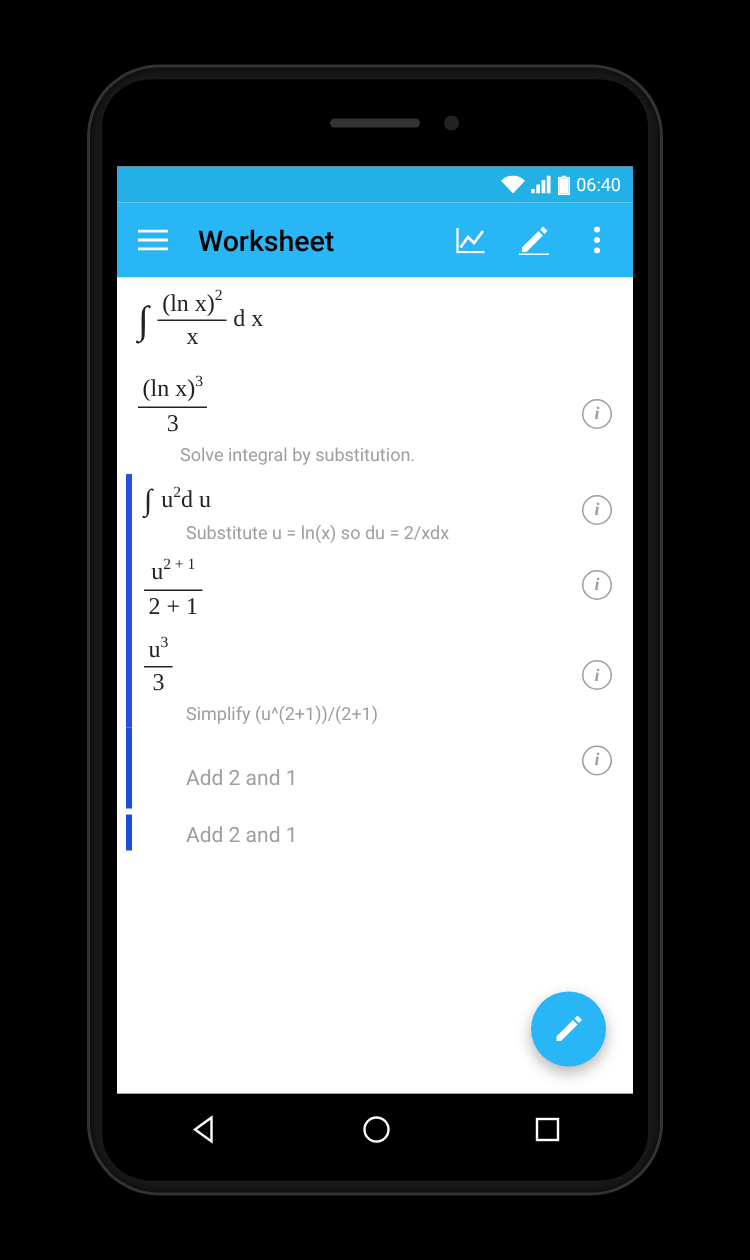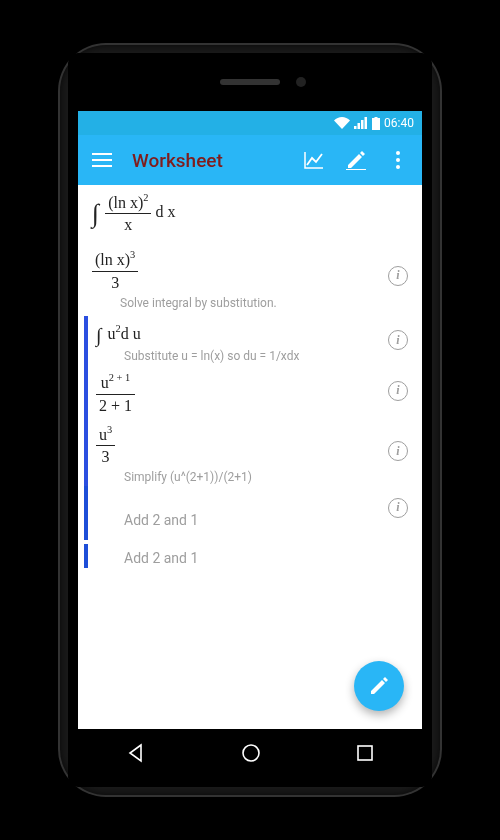--- a/index.html
+++ b/index.html
@@ -23,21 +23,21 @@
       background: #1a1a1a;
       border-radius: 46px;
       padding: 8px;
       box-shadow: 0 0 0 2px #333, inset 0 0 8px rgba(0,0,0,0.8);
       position: relative;
     }
     .phone-inner {
       width: 100%;
       height: 100%;
       background: #000;
-      border-radius: 10px;
+      border-radius: 32px;
       overflow: hidden;
       display: flex;
       flex-direction: column;
       position: relative;
     }
     .speaker {
       position: absolute;
       top: 26px;
       left: 50%;
       transform: translateX(-50%);
@@ -78,21 +78,21 @@
       color: #fff;
       font-size: 12px;
     }
     .status-bar svg { display: block; }
     .app-bar {
       height: 50px;
       background: #29b6f6;
       display: flex;
       align-items: center;
       padding: 0 12px;
-      color: #7f1d1d;
+      color: #000000;
       gap: 18px;
     }
     .app-title {
       flex: 1;
       font-size: 19px;
       font-weight: 500;
     }
     .app-bar .icon-btn {
       width: 24px;
       height: 24px;
@@ -281,21 +281,21 @@
             <span class="den">3</span>
           </span>
           <div class="info-icon">i</div>
           <div class="hint">Solve integral by substitution.</div>
         </div>
 
         <div class="math-row indent-blue">
           <span class="int-sign" style="font-size:20px;">∫</span>
           <span>u</span><span class="sup">2</span><span>d u</span>
           <div class="info-icon">i</div>
-          <div class="hint">Substitute u = ln(x) so du = 1/xdx</div>
+          <div class="hint">Substitute u = ln(x) so du = 2/xdx</div>
         </div>
 
         <div class="math-row indent-blue">
           <span class="frac">
             <span class="num"><span>u</span><span class="sup">2 + 1</span></span>
             <span class="den">2 + 1</span>
           </span>
           <div class="info-icon">i</div>
         </div>
 

